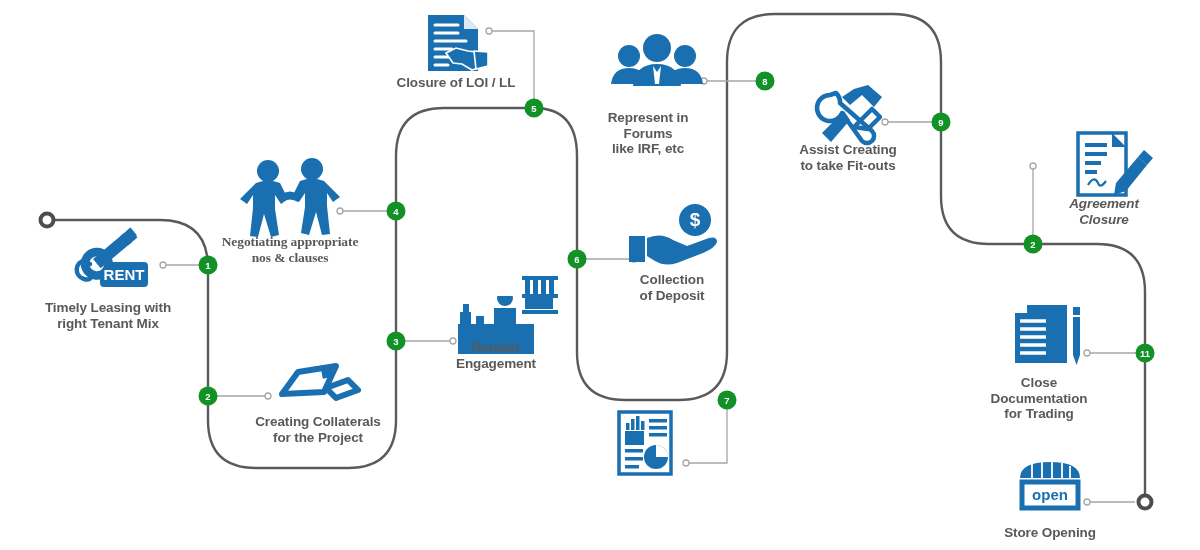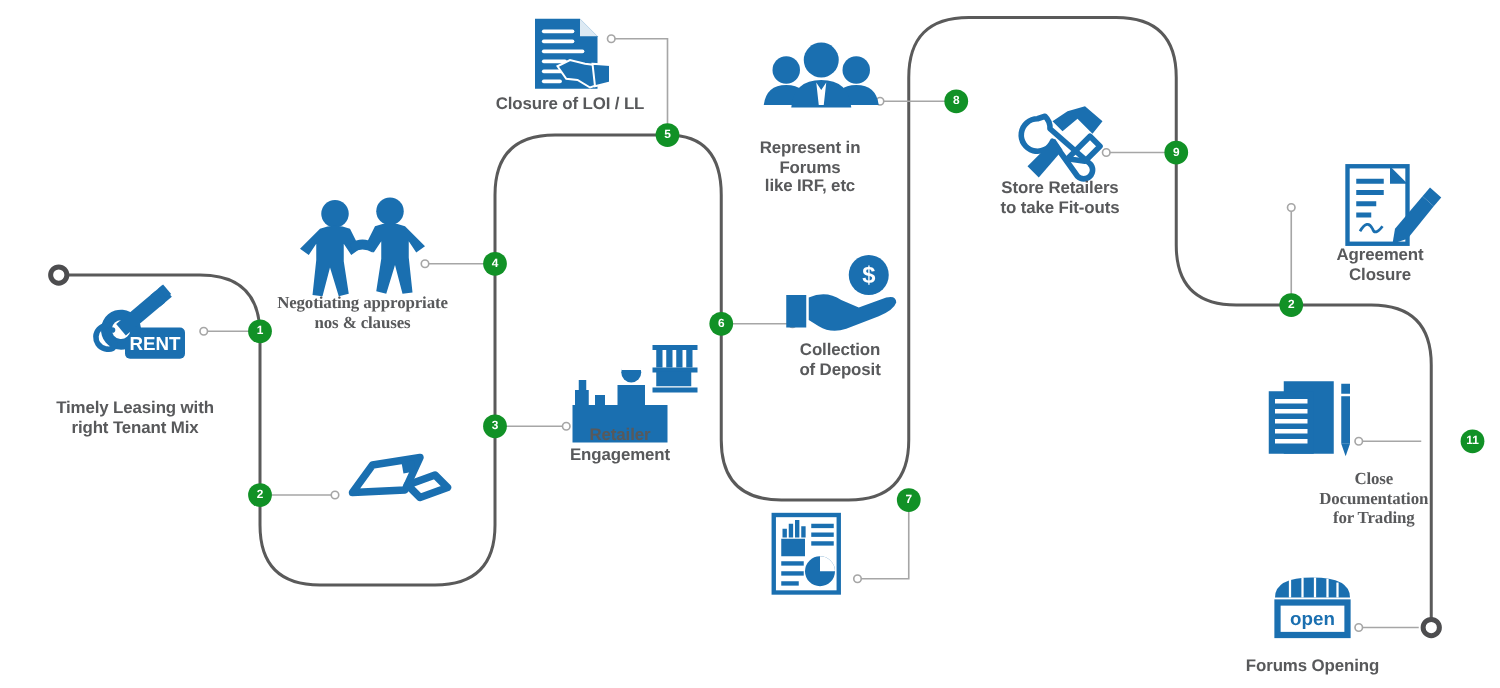--- a/index.html
+++ b/index.html
@@ -304,36 +304,38 @@
   <div class="node-num" style="left:208px; top:265px;">1</div>
   <div class="node-num" style="left:208px; top:396px;">2</div>
   <div class="node-num" style="left:396px; top:341px;">3</div>
   <div class="node-num" style="left:396px; top:211px;">4</div>
   <div class="node-num" style="left:534px; top:108px;">5</div>
   <div class="node-num" style="left:577px; top:259px;">6</div>
   <div class="node-num" style="left:727px; top:400px;">7</div>
   <div class="node-num" style="left:765px; top:81px;">8</div>
   <div class="node-num" style="left:941px; top:122px;">9</div>
   <div class="node-num" style="left:1033px; top:244px;">2</div>
-  <div class="node-num" style="left:1178px; top:353px;">11</div>
-
-  <div class="step-label" style="left:108px; top:318px; width:190px;">Timely Leasing with
+  <div class="node-num" style="left:1145px; top:353px;">11</div>
+
+  <div class="step-label" style="left:108px; top:300px; width:190px;">Timely Leasing with
 right Tenant Mix</div>
+  <div class="step-label" style="left:318px; top:414px; width:200px;">Creating Collaterals
+for the Project</div>
   <div class="step-label" style="left:496px; top:340px; width:160px;">Retailer
 Engagement</div>
   <div class="step-label" style="left:290px; top:234px; width:220px;font-family:Liberation Serif, serif;">Negotiating appropriate
 nos &amp; clauses</div>
   <div class="step-label" style="left:456px; top:75px; width:200px;">Closure of LOI / LL</div>
   <div class="step-label" style="left:672px; top:272px; width:150px;">Collection
 of Deposit</div>
   <div class="step-label" style="left:648px; top:98px; width:150px;margin-top:12px;">Represent in
 Forums
 like IRF, etc</div>
-  <div class="step-label" style="left:848px; top:142px; width:170px;">Store Retailers
+  <div class="step-label" style="left:848px; top:142px; width:170px;">Assist Creating
 to take Fit-outs</div>
-  <div class="step-label" style="left:1104px; top:196px; width:150px;">Agreement
+  <div class="step-label" style="left:1104px; top:196px; width:150px;font-style:italic;">Agreement
 Closure</div>
-  <div class="step-label" style="left:1099px; top:375px; width:170px;font-family:Liberation Serif, serif;">Close
+  <div class="step-label" style="left:1039px; top:375px; width:170px;">Close
 Documentation
 for Trading</div>
-  <div class="step-label" style="left:1050px; top:525px; width:170px;">Forums Opening</div>
+  <div class="step-label" style="left:1050px; top:525px; width:170px;">Store Opening</div>
 
 </div>
 
 </body></html>

